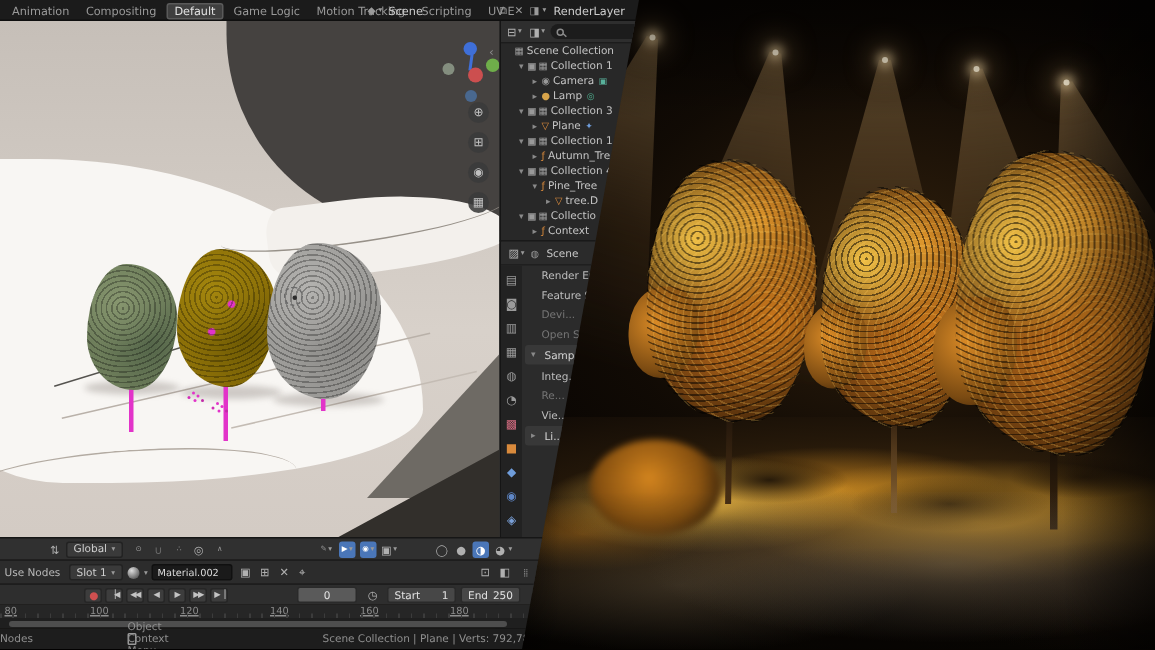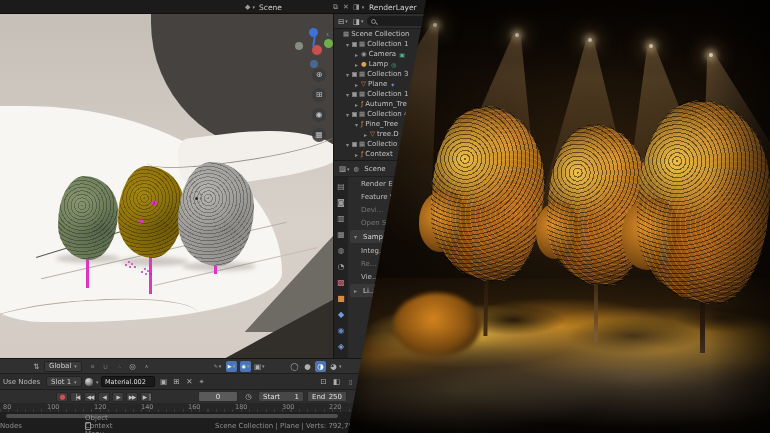--- a/index.html
+++ b/index.html
@@ -164,21 +164,21 @@
   .p-row.dim{opacity:.5;}
 
   
   .row{position:absolute;left:0;width:770px;font-size:7px;color:#b8b8b8;}
   .vph{top:358px;height:15px;background:#303030;border-top:1px solid #161616;}
   .matbar{top:373px;height:16px;background:#2c2c2c;border-top:1px solid #1d1d1d;}
   .tlh{top:389px;height:14px;background:#2e2e2e;border-top:1px solid #1d1d1d;}
   .ruler{top:403px;height:9px;background:#262626;color:#8e8e8e;font-size:6.5px;display:flex;}
   .ruler::after{content:"";position:absolute;left:0;right:0;bottom:0;height:3px;
     background:repeating-linear-gradient(90deg,#3c3c3c 0 1px,transparent 1px 8.3px);}
-  .rnum{width:47px;flex:none;}
+  .rnum{width:60px;flex:none;text-decoration:underline;}
   .ruler .rnum:first-child{padding-left:3px;}
   .hscroll{top:412px;height:7px;background:#1f1f1f;}
   .thumb{position:absolute;left:6px;top:1.5px;width:332px;height:4px;background:#4e4e4e;border-radius:2px;}
   .status{top:419px;height:14px;background:#1d1d1d;color:#8f8f8f;font-size:7px;}
   .status span{position:absolute;top:0;height:14px;display:flex;align-items:center;gap:3px;}
   .pageic{width:6px;height:8px;border:1px solid #999;border-radius:1px;display:inline-block;}
 
   .abs{position:absolute;top:0;height:100%;display:flex;align-items:center;gap:2px;}
   .btn{background:#3a3a3a;border:1px solid #222;border-radius:2px;padding:0 4px;height:11px;
     display:inline-flex;align-items:center;gap:2px;color:#cfcfcf;}
@@ -238,20 +238,29 @@
         <i class="trunk"></i>
         <i class="fol"></i>
       </div>
     <div class="gfore"></div>
     <div class="vig"></div>
   </div>
 
   <div class="ui">
 
     <div class="topbar">
+      <div class="tabs">
+          <span class="tab">Animation</span>
+          <span class="tab">Compositing</span>
+          <span class="tab active">Default</span>
+          <span class="tab">Game Logic</span>
+          <span class="tab">Motion Tracking</span>
+          <span class="tab">Scripting</span>
+          <span class="tab">UV E</span>
+        </div>
       <span class="tb-ic" style="left:245px">◆<span class="dd">▾</span></span>
       <span class="tb-label" style="left:259px">Scene</span>
       <span class="tb-ic" style="left:333px">⧉</span>
       <span class="tb-ic" style="left:343px">✕</span>
       <span class="tb-ic" style="left:353px">◨<span class="dd">▾</span></span>
       <span class="tb-label" style="left:369px">RenderLayer</span>
     </div>
 
     <div class="vp">
       <div class="vp-dark-tr"></div>

